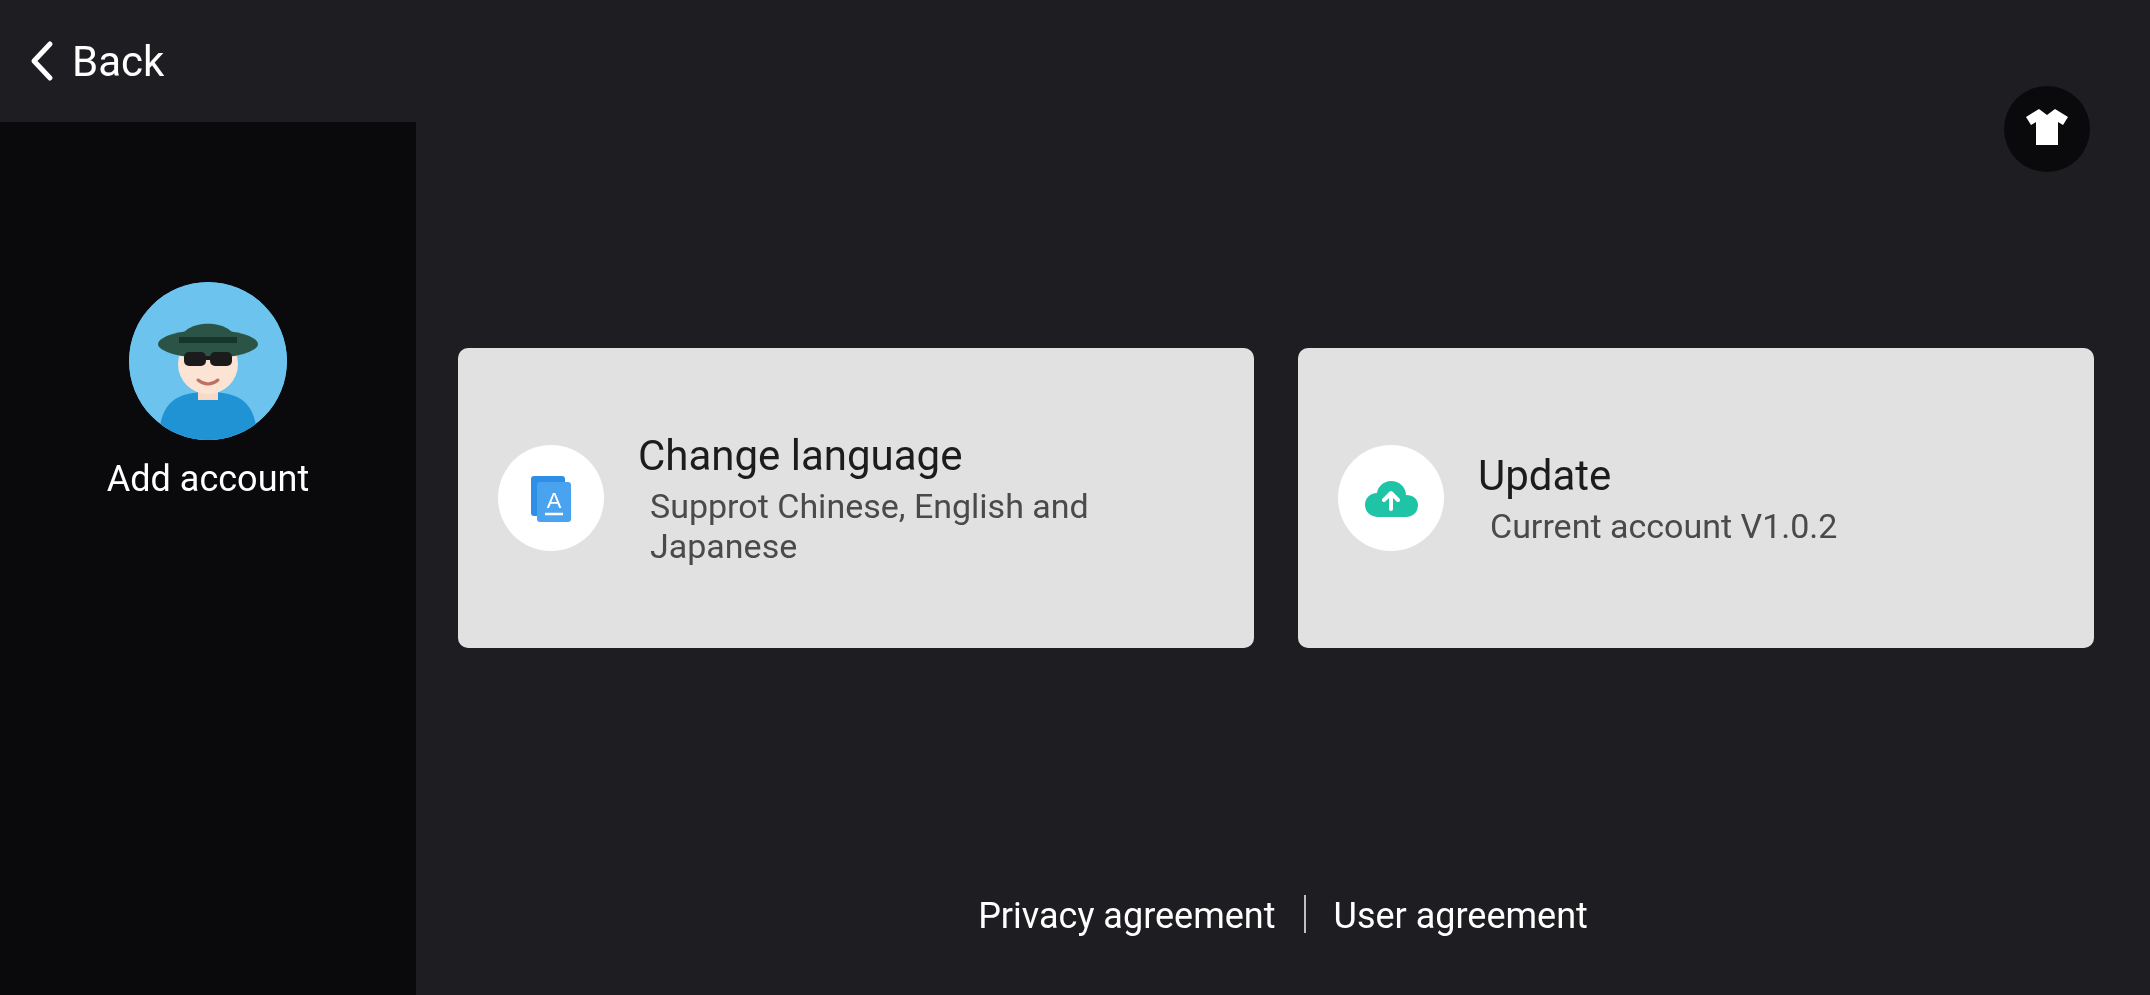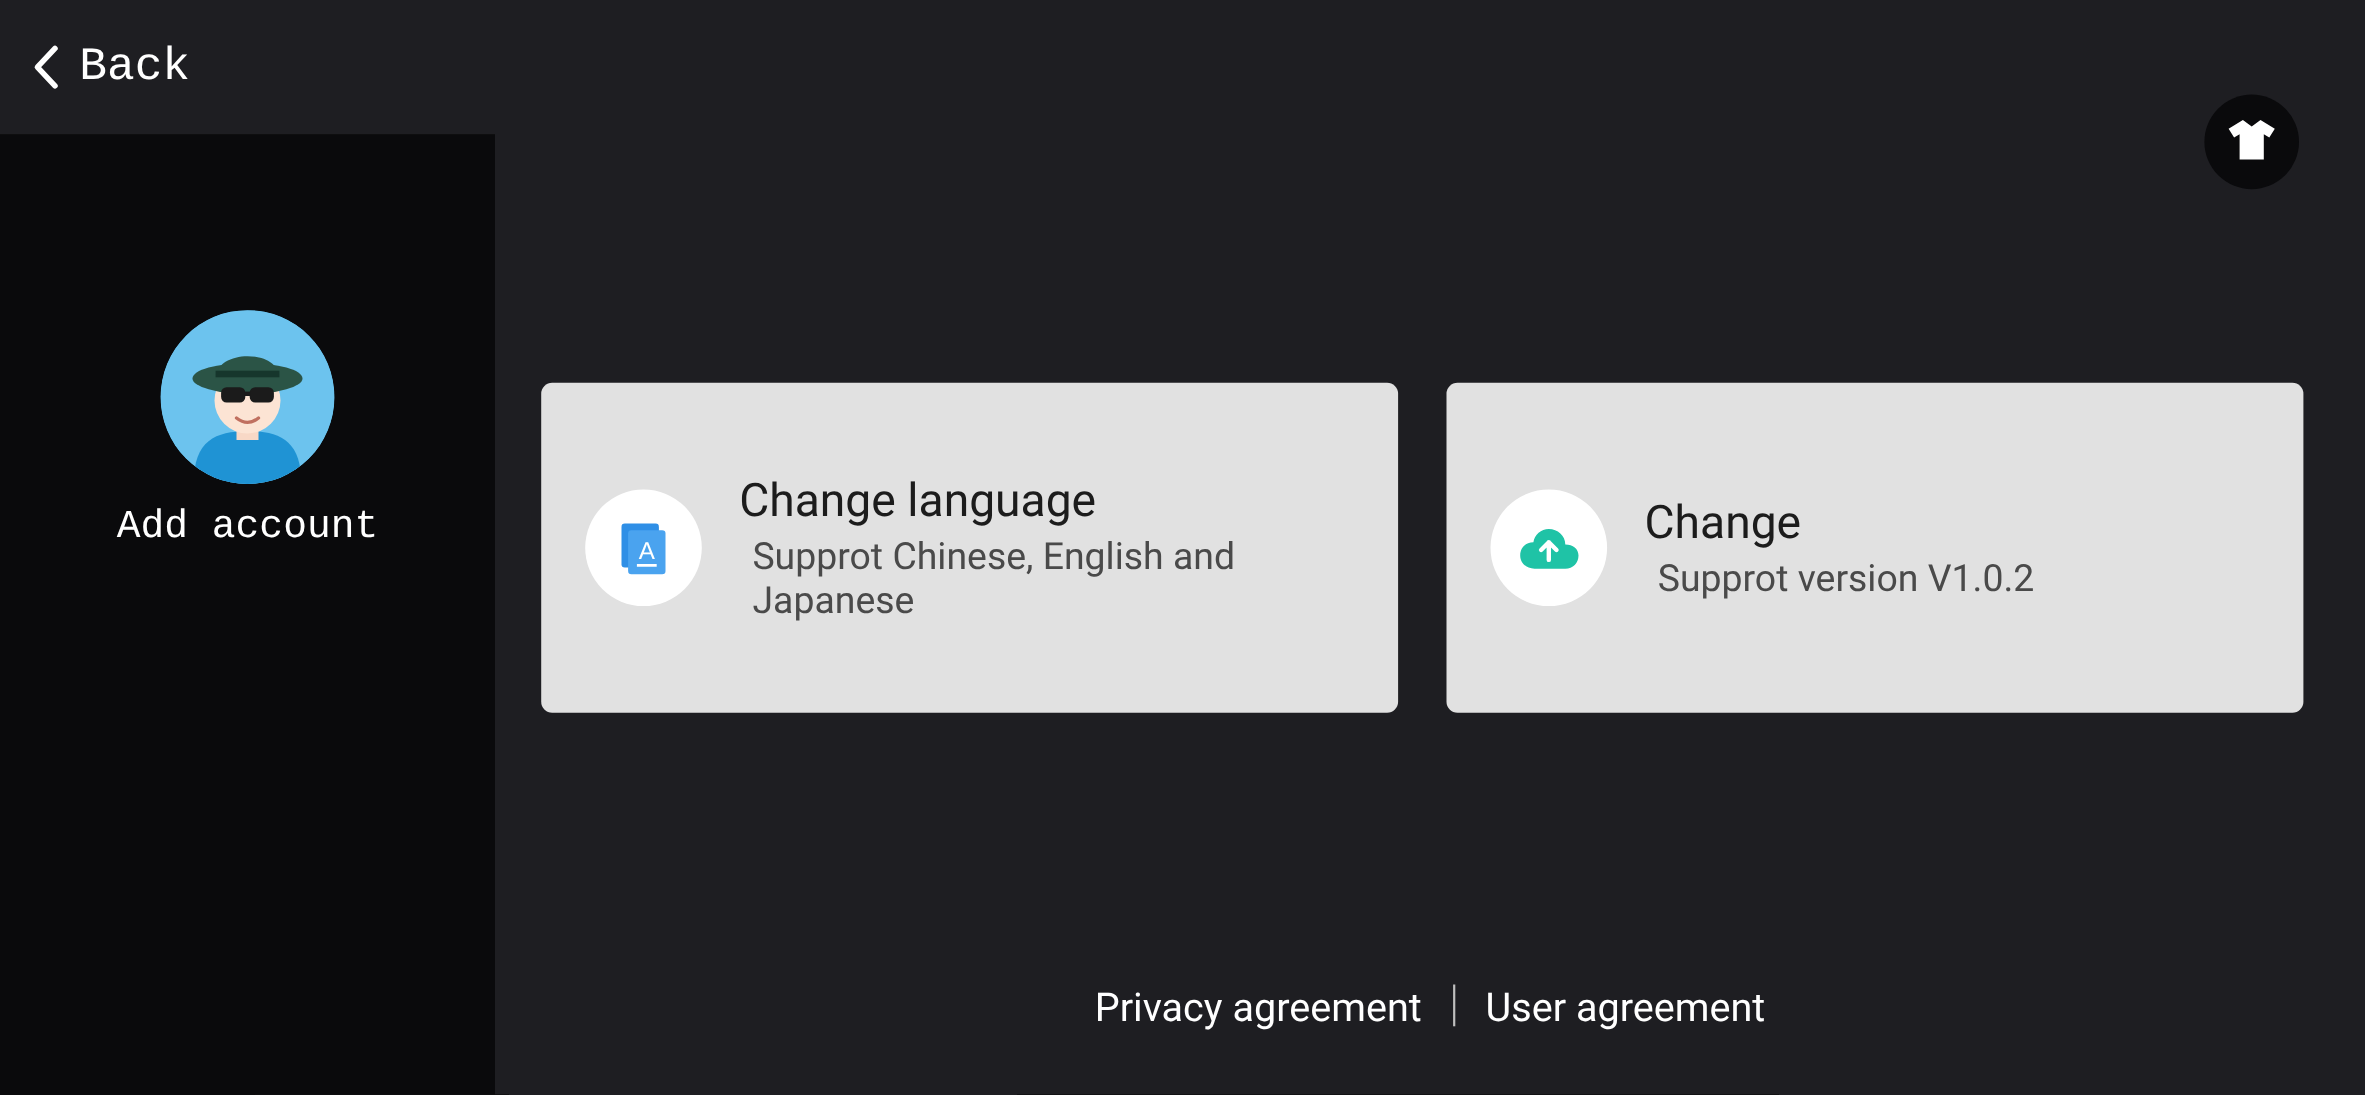--- a/index.html
+++ b/index.html
@@ -12,26 +12,25 @@
     color: #fff;
   }
   .app {
     display: flex;
     width: 100%;
     height: 100%;
   }
 
   
   .sidebar {
-    width: 450px;
+    width: 416px;
     height: 100%;
     background: #0a0a0c;
     display: flex;
     flex-direction: column;
-    font-family: Liberation Mono, monospace;
   }
   .back-bar {
     height: 122px;
     background: #1e1e22;
     display: flex;
     align-items: center;
     padding-left: 28px;
     gap: 18px;
     cursor: pointer;
   }
@@ -229,22 +228,22 @@
       </div>
 
       <div class="card">
         <div class="card-icon">
           <svg width="58" height="46" viewBox="0 0 58 46">
             <path d="M44 20 C44 12 37 6 29 6 C22 6 16 11 15 18 C8 18 3 23 3 30 C3 37 9 42 16 42 L44 42 C51 42 56 37 56 30 C56 24 51 20 44 20 Z" fill="#1fc3a6"></path>
             <path d="M29 34 L29 18 M29 18 L22 25 M29 18 L36 25" stroke="#ffffff" stroke-width="4" fill="none" stroke-linecap="round" stroke-linejoin="round"></path>
           </svg>
         </div>
         <div class="card-text">
-          <div class="card-title">Change</div>
-          <div class="card-sub">Supprot version V1.0.2</div>
+          <div class="card-title">Update</div>
+          <div class="card-sub">Current account V1.0.2</div>
         </div>
       </div>
 
     </div>
 
     <div class="footer-links">
       <a>Privacy agreement</a>
       <div class="divider"></div>
       <a>User agreement</a>
     </div>

